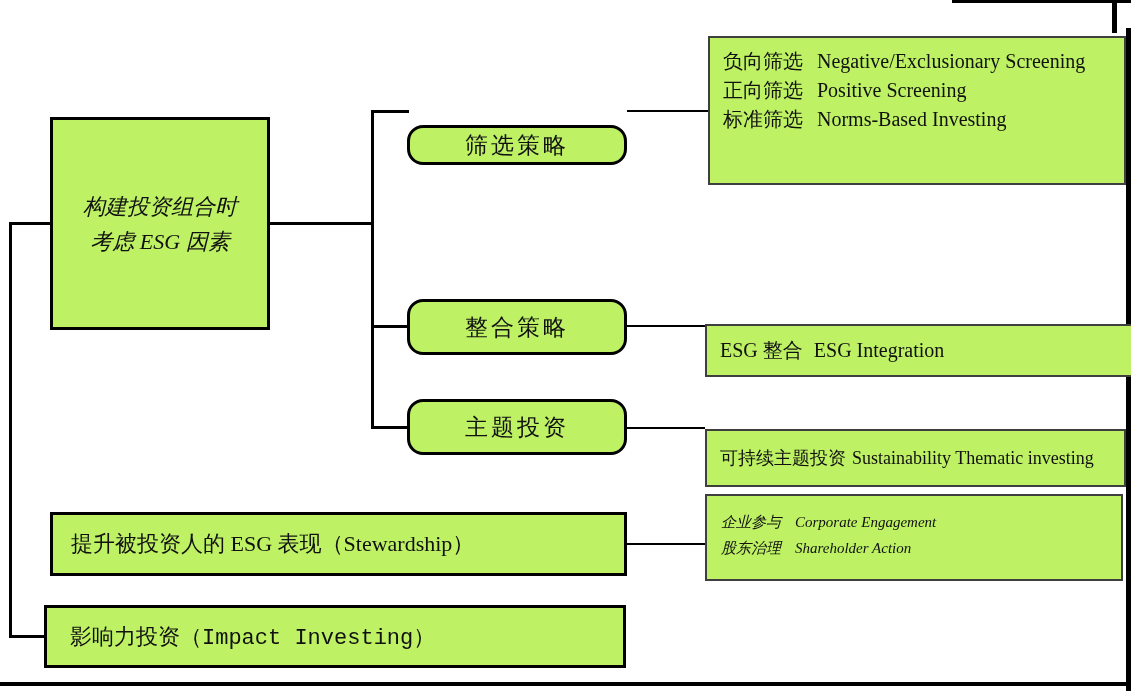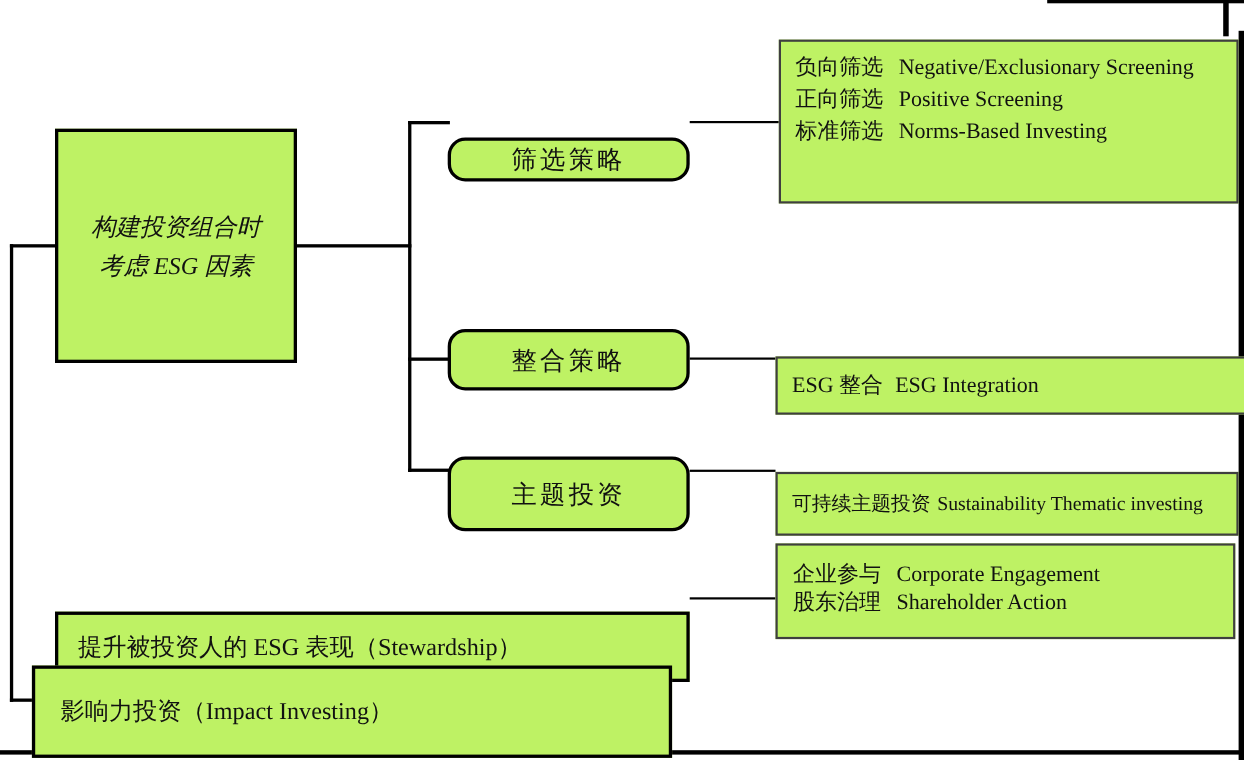--- a/index.html
+++ b/index.html
@@ -24,23 +24,23 @@
   .detail .row { white-space:nowrap; line-height:29px; }
   .zh { margin-right:14px; }
   .zh.gap-md { margin-right:11px; }
   .zh.gap-sm { margin-right:6px; }
   .line { position:absolute; background:#000000; }
   .big-label { font-size:22px; }
   #incorporation { text-align:center; font-size:22px; line-height:35px; flex-direction:column;font-style:italic; }
   #detail-screening { padding:9px 8px 0 13px; }
   #detail-integration { padding-left:13px; }
   #detail-thematic { padding-left:13px; font-size:18px;margin-top:29px; }
-  #detail-engagement { padding:13px 20px 0 14px; font-size:20px; }
+  #detail-engagement { padding:13px 20px 0 14px; font-size:15px;font-style:italic; }
   #detail-engagement .row { line-height:26px; }
-  #stewardship { padding-left:18px;margin-top:44px; }
+  #stewardship { padding-left:18px; }
   #impact { padding-left:23px; }
 </style>
 </head>
 <body>
 
 <div class="stage">
 
   <div class="line" style="left:952px; top:0; width:179px; height:3px;"></div>
   <div class="line" style="left:1112px; top:0; width:5px; height:33px;"></div>
   <div class="line" style="left:1126px; top:28px; width:5px; height:663px;"></div>
@@ -63,21 +63,21 @@
     <div>构建投资组合时</div>
     <div>考虑 ESG 因素</div>
   </div>
 
   <div class="box rounded center" style="left:407px; top:84px; width:220px; height:40px;margin-top:41px;">
     <span>筛选策略</span>
   </div>
   <div class="box rounded center" style="left:407px; top:299px; width:220px; height:56px;">
     <span>整合策略</span>
   </div>
-  <div class="box rounded center" style="left:407px; top:399px; width:220px; height:68px;margin-top:16px;">
+  <div class="box rounded center" style="left:407px; top:399px; width:220px; height:56px;">
     <span>主题投资</span>
   </div>
 
   <div id="detail-screening" class="box detail" style="left:708px; top:36px; width:418px; height:149px;">
     <div class="row">
       <span class="zh">负向筛选</span><span>Negative/Exclusionary Screening</span>
     </div>
     <div class="row">
       <span class="zh">正向筛选</span><span>Positive Screening</span>
     </div>
@@ -104,17 +104,17 @@
 
   <div id="detail-engagement" class="box detail" style="left:705px; top:494px; width:418px; height:87px;">
     <div class="row">
       <span class="zh">企业参与</span><span>Corporate Engagement</span>
     </div>
     <div class="row">
       <span class="zh">股东治理</span><span>Shareholder Action</span>
     </div>
   </div>
 
-  <div id="impact" class="box vcenter big-label" style="left:29px; top:605px; width:582px; height:84px;">
+  <div id="impact" class="box vcenter big-label" style="left:44px; top:605px; width:582px; height:63px;font-family:Liberation Mono, monospace;">
     <span>影响力投资（Impact Investing）</span>
   </div>
 
 </div>
 
 </body></html>

